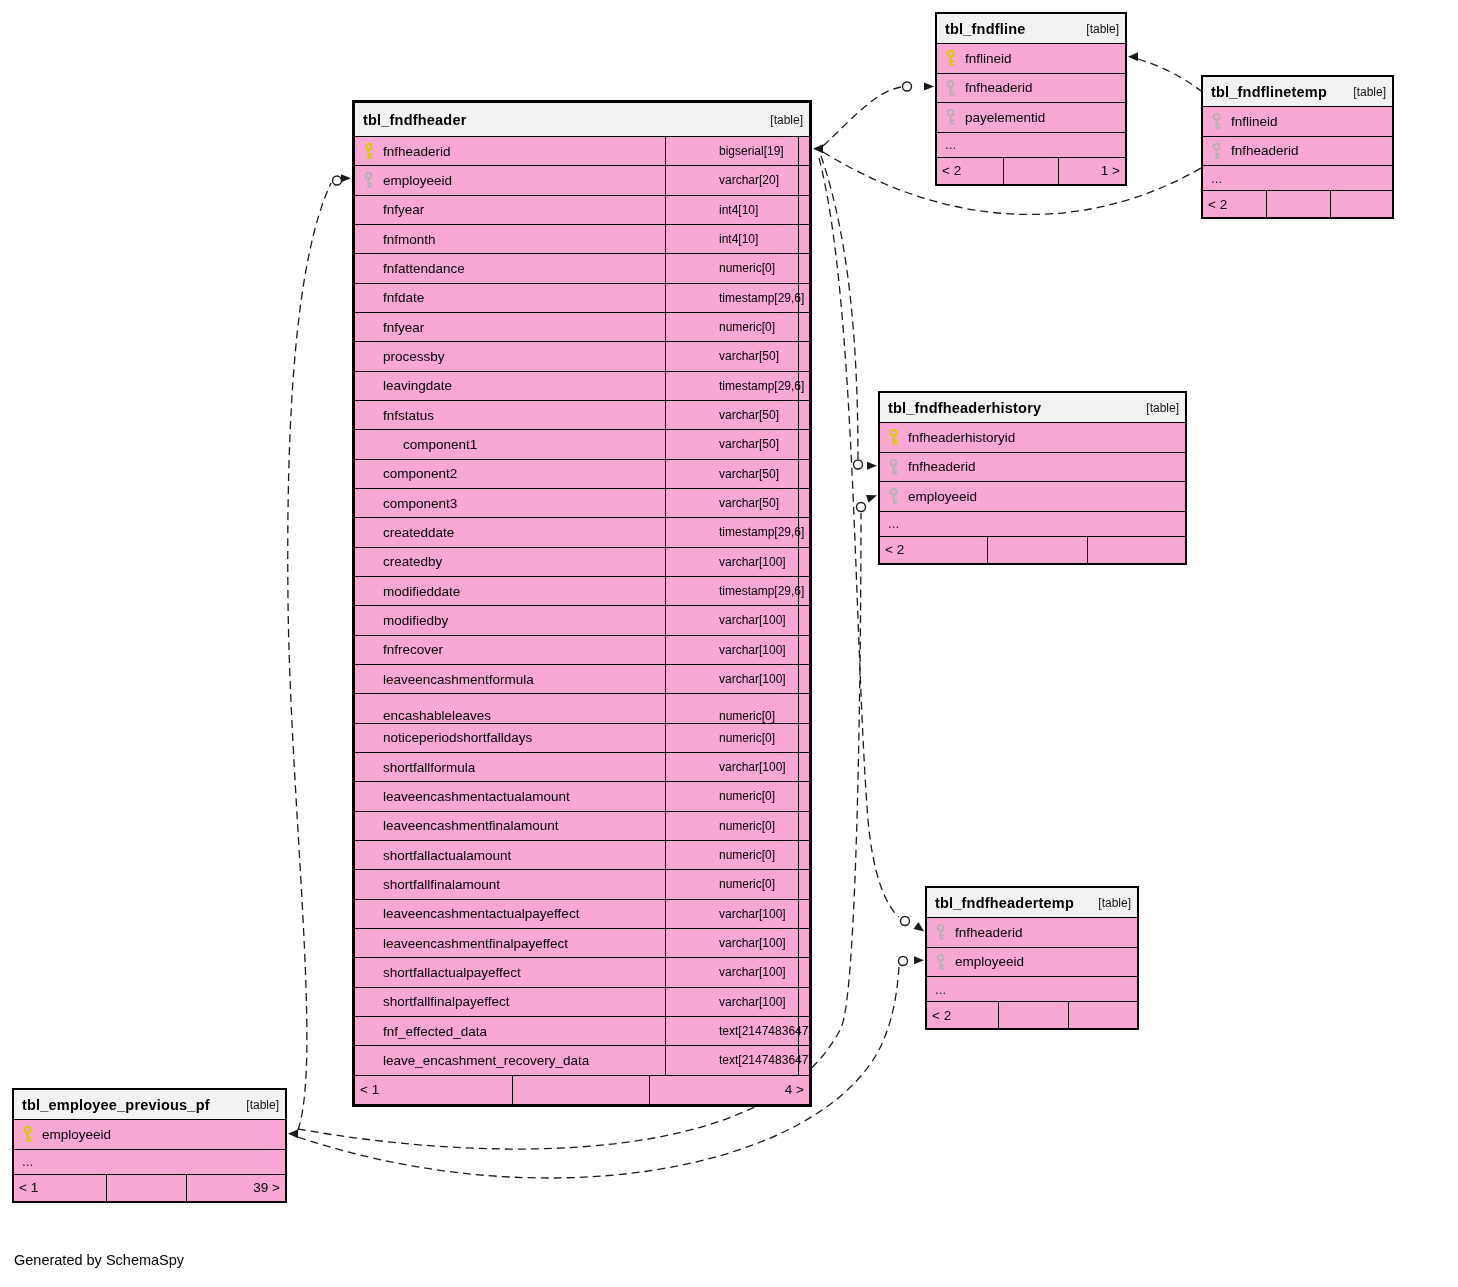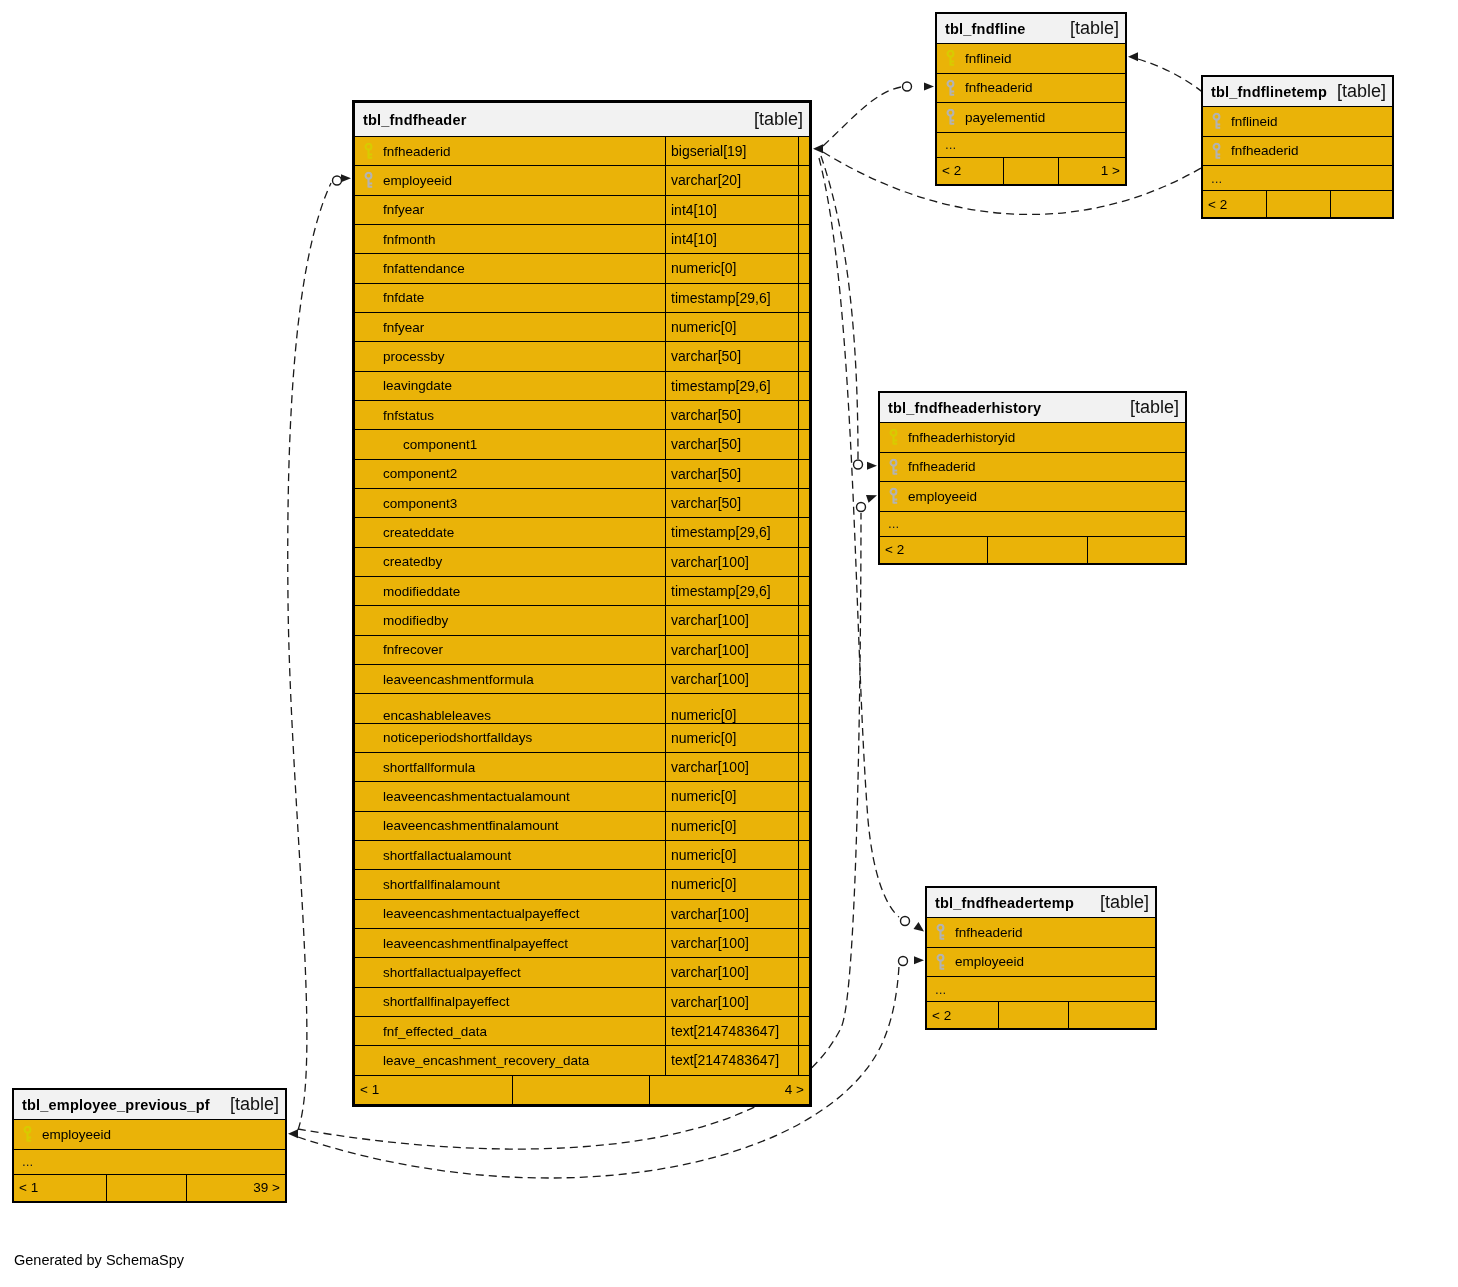--- a/index.html
+++ b/index.html
@@ -1,36 +1,36 @@
 <!DOCTYPE html>
 <html><head>
 <meta charset="utf-8">
 <style>
   html,body{margin:0;padding:0;background:#fff;}
   #canvas{
     position:relative;width:1458px;height:1287px;background:#ffffff;overflow:hidden;
     font-family:"Liberation Sans","DejaVu Sans",sans-serif;color:#000;
   }
   #connectors{position:absolute;left:0;top:0;width:1458px;height:1287px;z-index:1;}
-  .tbl{position:absolute;background:#eab308;border:2px solid #000;box-sizing:border-box;z-index:2;}
+  .tbl{position:absolute;background:#f9a8d4;border:2px solid #000;box-sizing:border-box;z-index:2;}
   .tbl.big{border-width:3px;}
   .t-title{
     display:flex;align-items:center;justify-content:space-between;
     background:#f2f2f2;border-bottom:1px solid #000;box-sizing:border-box;
     padding:0 6px 0 8px;
   }
   .t-title .t-name{font-weight:bold;font-size:14.5px;letter-spacing:.2px;}
-  .t-title .t-tag{font-size:18px;color:#111;}
+  .t-title .t-tag{font-size:12px;color:#111;}
   .t-row{
     position:relative;display:flex;align-items:center;box-sizing:border-box;
     border-bottom:1px solid #000;font-size:13.5px;white-space:nowrap;overflow:hidden;
   }
   .t-row .col-name{padding-left:28px;}
   .t-row.noicon .col-name{padding-left:28px;}
-  .t-row .col-type{position:absolute;font-size:14px;}
+  .t-row .col-type{position:absolute;font-size:12px;margin-left:48px;}
   .t-row .keyicon{position:absolute;left:8px;top:50%;transform:translateY(-50%);line-height:0;}
   .t-row.ellipsis .col-name{padding-left:8px;color:#222;}
   .vline{position:absolute;width:0;border-left:1px solid #000;z-index:3;}
   .t-footer{display:flex;box-sizing:border-box;font-size:13.5px;}
   .t-footer .fcell{box-sizing:border-box;display:flex;align-items:center;padding:0 5px;border-right:1px solid #000;height:100%;}
   .t-footer .fcell:last-child{border-right:none;flex:1;justify-content:flex-end;}
   #credit{position:absolute;left:14px;top:1252px;font-size:14.5px;color:#000;z-index:2;}
   .relpath{fill:none;stroke:#1a1a1a;stroke-width:1.3;stroke-dasharray:8 5;}
   .relcircle{fill:#ffffff;stroke:#1a1a1a;stroke-width:1.4;}
   .relarrow{fill:#1a1a1a;stroke:none;}
@@ -347,21 +347,21 @@
       </div>
       <div class="t-row ellipsis" style="height: 25px;">
         <span class="col-name">...</span>
       </div>
       <div class="t-footer" style="height: 26px;">
         <div class="fcell" style="width: 108px;">&lt; 2</div>
         <div class="fcell" style="width: 100px;"></div>
         <div class="fcell"></div>
       </div>
     </div>
-  <div class="tbl" id="tbl_fndfheadertemp" style="left: 925px; top: 886px; width: 232px;">
+  <div class="tbl" id="tbl_fndfheadertemp" style="left: 925px; top: 886px; width: 214px;">
       <div class="t-title" style="height: 30px;">
         <span class="t-name">tbl_fndfheadertemp</span>
         <span class="t-tag">[table]</span>
       </div>
       <div class="t-row" style="height: 29.5px;">
         <span class="keyicon"><svg width="11" height="17" viewBox="0 0 11 17">
             <circle cx="5.5" cy="4.2" r="2.9" fill="none" stroke="#b3b3b3" stroke-width="2.1"></circle>
             <line x1="5.5" y1="7.1" x2="5.5" y2="16" stroke="#b3b3b3" stroke-width="2.1"></line>
             <line x1="5.5" y1="12" x2="9.2" y2="12" stroke="#b3b3b3" stroke-width="2.1"></line>
             <line x1="5.5" y1="15.3" x2="9.2" y2="15.3" stroke="#b3b3b3" stroke-width="2.1"></line>

